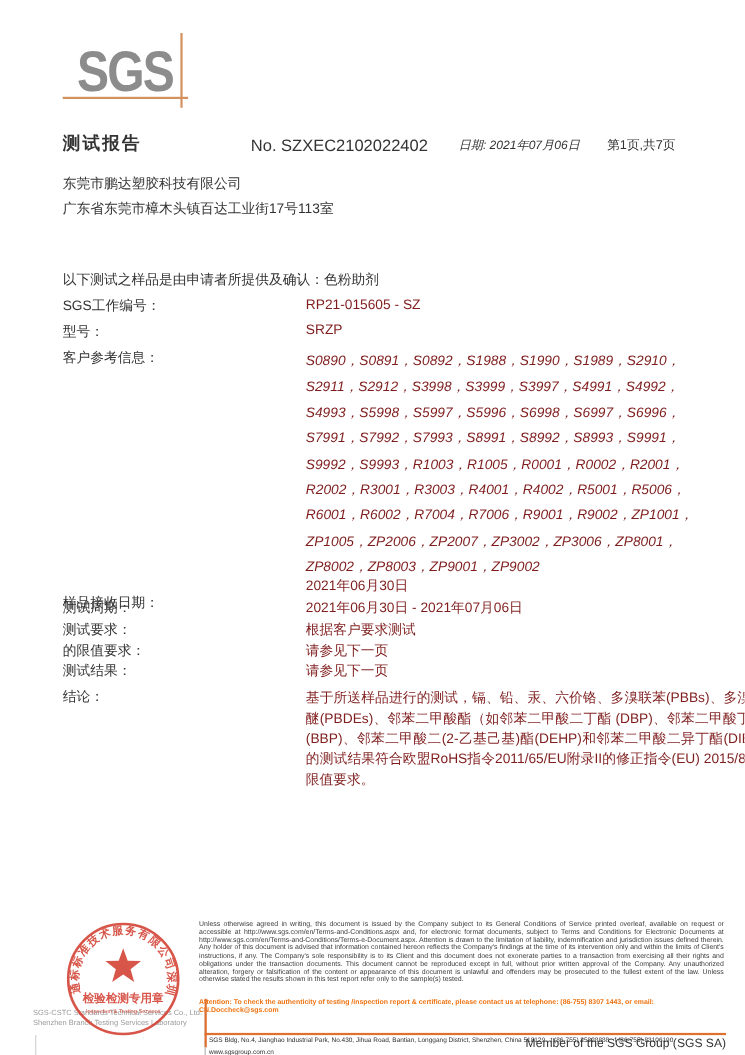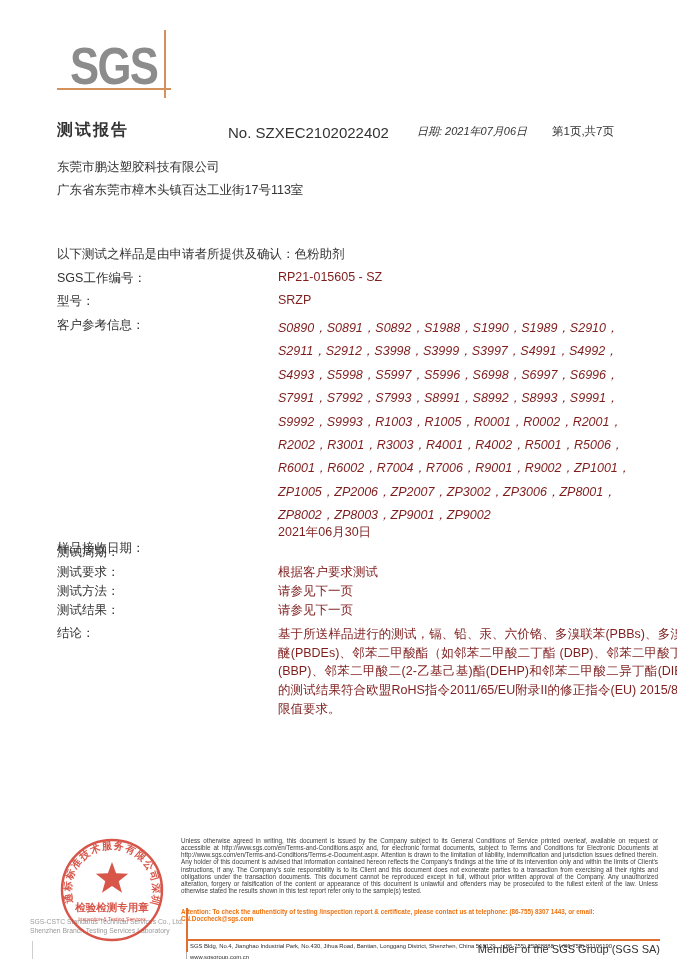--- a/index.html
+++ b/index.html
@@ -75,25 +75,26 @@
 S9992，S9993，R1003，R1005，R0001，R0002，R2001，
 R2002，R3001，R3003，R4001，R4002，R5001，R5006，
 R6001，R6002，R7004，R7006，R9001，R9002，ZP1001，
 ZP1005，ZP2006，ZP2007，ZP3002，ZP3006，ZP8001，
 ZP8002，ZP8003，ZP9001，ZP9002</div>
 
   <div class="flabel" style="top:540px;">样品接收日期：</div>
   <div class="fvalue" style="top:524px;">2021年06月30日</div>
 
   <div class="flabel" style="top:544px;">测试周期：</div>
+  <div class="fvalue" style="top:544px;">2021年06月30日 - 2021年07月06日</div>
 
   <div class="flabel" style="top:564px;">测试要求：</div>
   <div class="fvalue" style="top:564px;">根据客户要求测试</div>
 
-  <div class="flabel" style="top:583px;">测试方法：</div>
+  <div class="flabel" style="top:583px;">的限值要求：</div>
   <div class="fvalue" style="top:583px;">请参见下一页</div>
 
   <div class="flabel" style="top:602px;">测试结果：</div>
   <div class="fvalue" style="top:602px;">请参见下一页</div>
 
   <div class="flabel" style="top:625px;">结论：</div>
   <div class="fvalue conclusion-value" style="top:625px;">基于所送样品进行的测试，镉、铅、汞、六价铬、多溴联苯(PBBs)、多溴二苯醚(PBDEs)、邻苯二甲酸酯（如邻苯二甲酸二丁酯 (DBP)、邻苯二甲酸丁苄酯(BBP)、邻苯二甲酸二(2-乙基己基)酯(DEHP)和邻苯二甲酸二异丁酯(DIBP)）的测试结果符合欧盟RoHS指令2011/65/EU附录II的修正指令(EU) 2015/863 的限值要求。</div>
 
   <svg class="stamp" viewBox="0 0 132 118">
     <defs>

